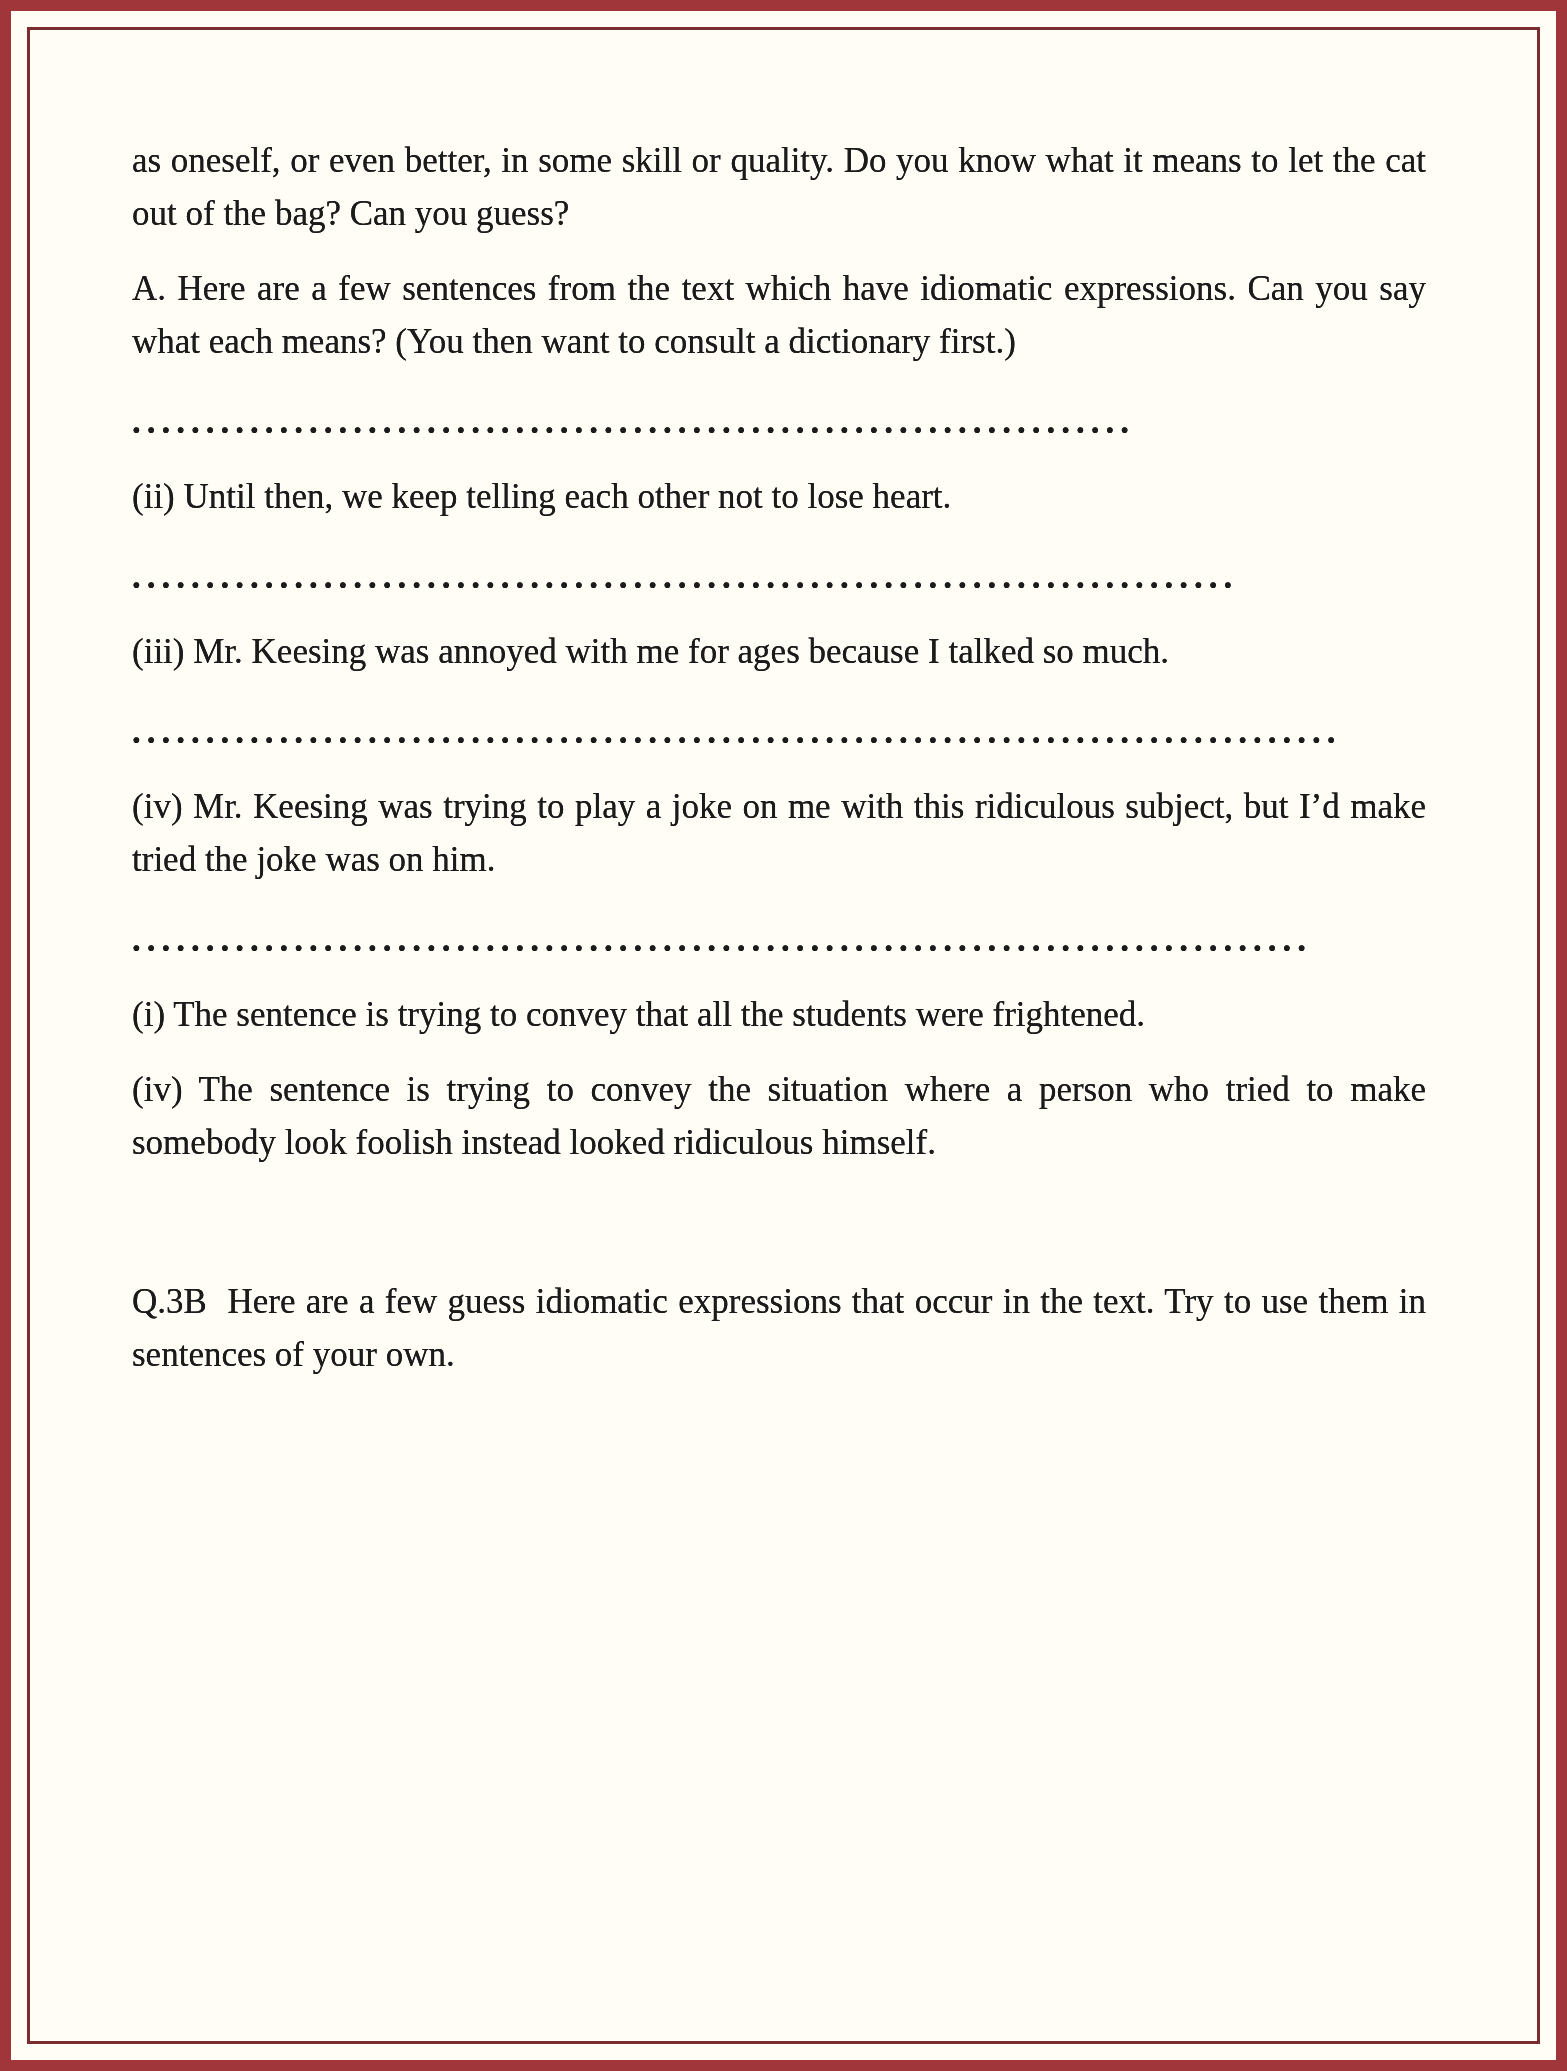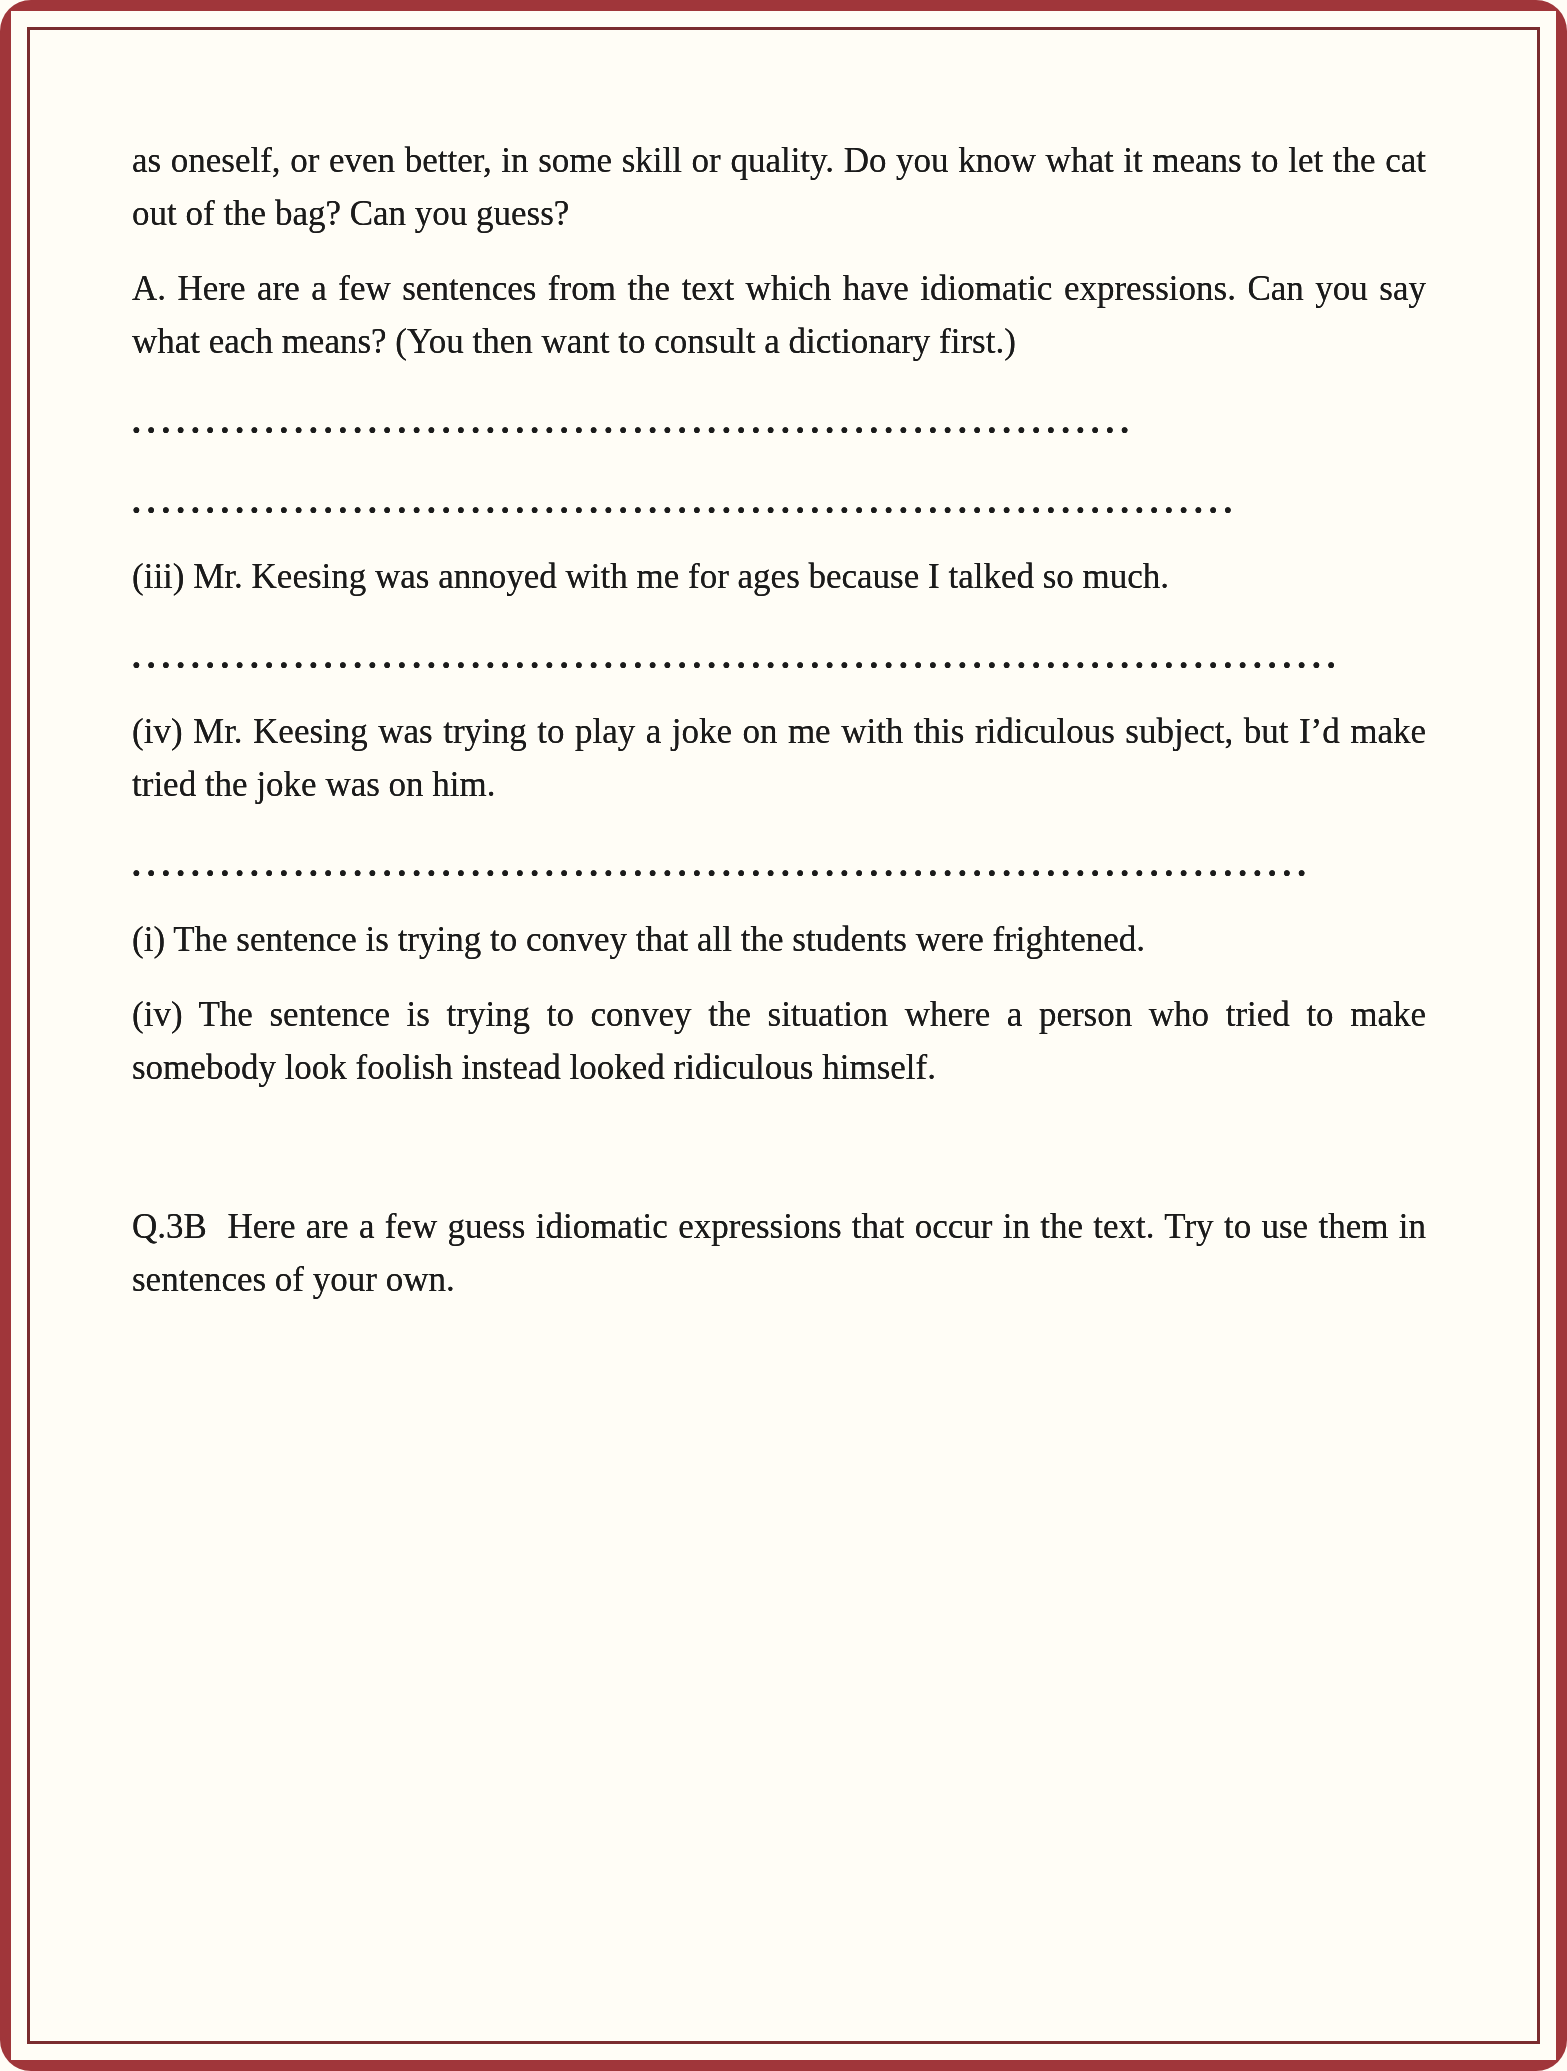--- a/index.html
+++ b/index.html
@@ -9,21 +9,20 @@
     height: 2071px;
     background: #fffdf6;
     font-family: "Liberation Serif", "DejaVu Serif", serif;
   }
   .page {
     position: relative;
     width: 1567px;
     height: 2071px;
     background: #fffdf6;
     overflow: hidden;
-    border-radius: 31px;
   }
   .frame-outer {
     position: absolute;
     inset: 0;
     border: 11px solid #a0363a;
     box-sizing: border-box;
     pointer-events: none;
   }
   .frame-inner {
     position: absolute;
@@ -69,20 +68,21 @@
   <div class="frame-outer"></div>
   <div class="frame-inner">
     <div class="content">
 
       <p class="para">as oneself, or even better, in some skill or quality. Do you know what it means to let the cat out of the bag? Can you guess?</p>
 
       <p class="para">A. Here are a few sentences from the text which have idiomatic expressions. Can you say what each means? (You then want to consult a dictionary first.)</p>
 
       <div class="dots">....................................................................</div>
 
+      <p class="para">(ii) Until then, we keep telling each other not to lose heart.</p>
       <div class="dots">...........................................................................</div>
 
       <p class="para">(iii) Mr. Keesing was annoyed with me for ages because I talked so much.</p>
       <div class="dots">..................................................................................</div>
 
       <p class="para">(iv) Mr. Keesing was trying to play a joke on me with this ridiculous subject, but I’d make tried the joke was on him.</p>
       <div class="dots">................................................................................</div>
 
 
       <p class="para">(i) The sentence is trying to convey that all the students were frightened.</p>

